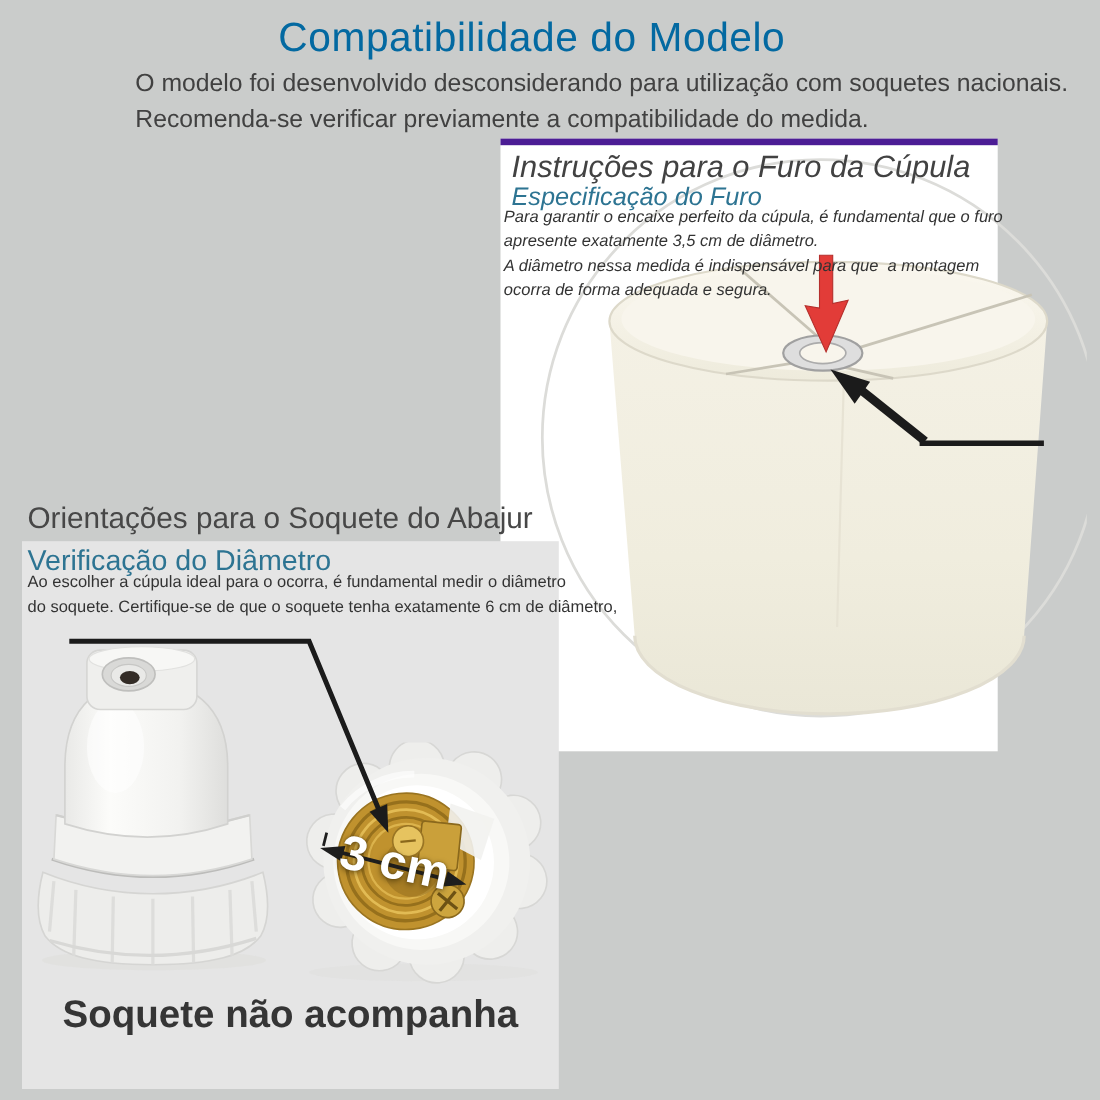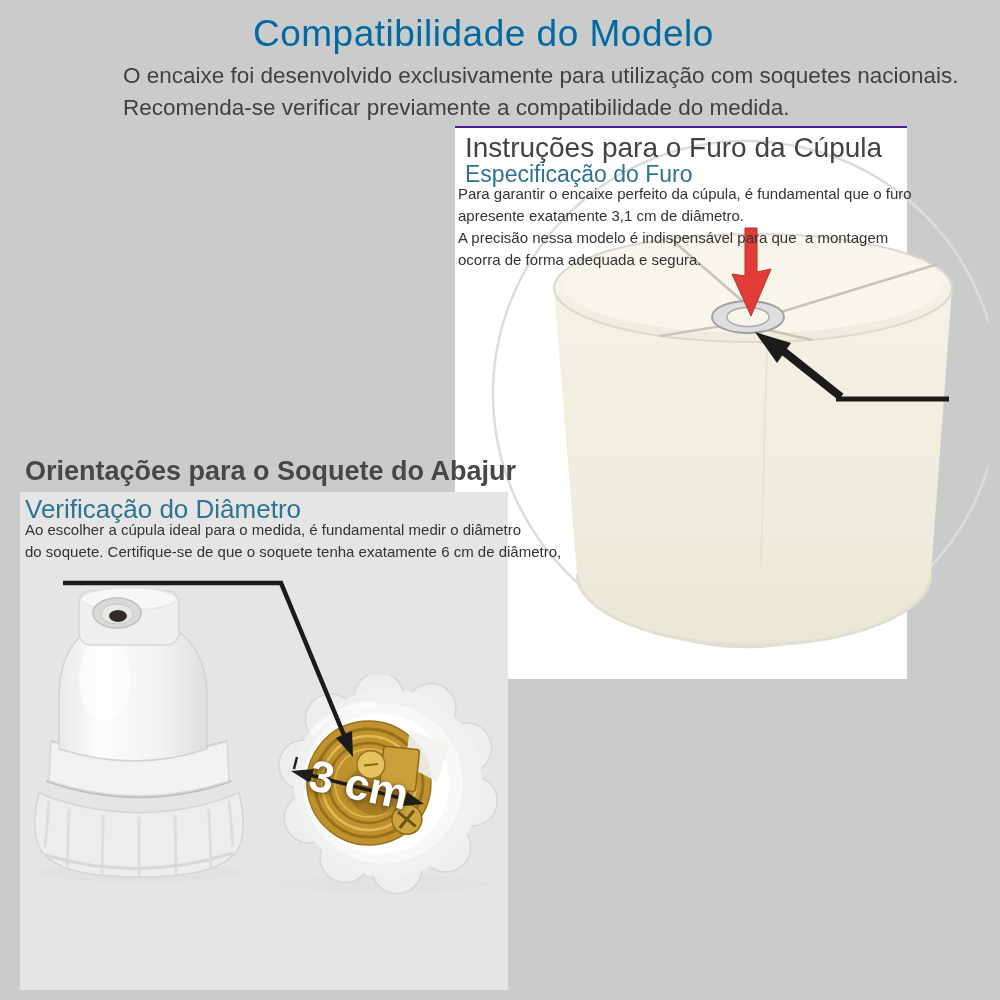--- a/index.html
+++ b/index.html
@@ -11,34 +11,34 @@
   }
   .abs{position:absolute;}
   
   .page-title{
     left:253px; top:13px; font-size:37px; color:#0369a1; letter-spacing:.5px; white-space:nowrap;
   }
   .subtitle{left:123px; top:60px; font-size:22.5px; color:#414141; line-height:32px; white-space:nowrap;}
   
   .hole-panel{
     left:455px; top:126px; width:452px; height:551px;
-    background:#ffffff; border-top:2px solid #4c1d95;
+    background:#ffffff; border-top:6px solid #4c1d95;font-style:italic;
   }
   .hole-panel .heading{position:absolute; left:10px; top:4px; font-size:28px; color:#424242; white-space:nowrap;}
   .hole-panel .subheading{position:absolute; left:10px; top:33px; font-size:23px; white-space:nowrap;text-align:center;}
   .hole-panel .body{position:absolute; left:3px; top:55px; font-size:15px; line-height:22px; color:#333333;}
   .hole-panel .body span{display:block; white-space:pre;}
   .shade-svg{position:absolute; left:0; top:0;}
   .furo-label{
     position:absolute; left:336px; top:206px; width:196px; text-align:center;
     font-size:23px; font-weight:bold; color:#1c1c1c; line-height:28px;
   }
   .furo-label span{display:block;}
   
-  .socket-heading{left:25px; top:456px; font-size:27px; color:#474747; white-space:nowrap;font-weight:bold;}
+  .socket-heading{left:25px; top:456px; font-size:27px; color:#474747; white-space:nowrap;}
   
   .socket-panel{
     left:20px; top:492px; width:488px; height:498px; background:#e5e5e5;
   }
   .socket-panel .subheading{position:absolute; left:5px; top:2px; font-size:26px; white-space:nowrap;}
   .socket-panel .body{position:absolute; left:5px; top:27px; font-size:15px; line-height:22px; color:#333333;}
   .socket-panel .body span{display:block; white-space:pre;}
   .socket-panel .footer{
     position:absolute; left:0; top:411px; width:100%; text-align:center;
     font-size:35px; font-weight:bold; color:#353535; white-space:nowrap;
@@ -54,21 +54,21 @@
     text-shadow:0 2px 6px rgba(40,30,0,.55), 0 0 2px rgba(70,52,0,.6);
   }
 </style>
 </head>
 <body>
 
 <div class="page">
 
   <div class="abs page-title">Compatibilidade do Modelo</div>
   <div class="abs subtitle">
-    <div>O encaixe foi desenvolvido exclusivamente para utilização com soquetes nacionais.</div>
+    <div>O modelo foi desenvolvido desconsiderando para utilização com soquetes nacionais.</div>
     <div>Recomenda-se verificar previamente a compatibilidade do medida.</div>
   </div>
 
   <div class="abs hole-panel">
 
     <svg class="shade-svg" width="533" height="551" viewBox="0 0 533 551">
       <defs>
         <linearGradient id="bodyG" x1="0" y1="0" x2="0" y2="1">
           <stop offset="0" stop-color="#f4f1e5"></stop>
             <stop offset=".6" stop-color="#f0edde"></stop>
@@ -107,32 +107,32 @@
         <polygon points="300,204 336,215 322,235" fill="#1b1b1b"></polygon>
         <path d="M327,222 L386,269" stroke="#1b1b1b" stroke-width="8" fill="none"></path>
         <path d="M381,271 L494,271" stroke="#1b1b1b" stroke-width="5" fill="none"></path>
       </g>
     </svg>
 
     <div class="heading">Instruções para o Furo da Cúpula</div>
     <div class="subheading teal">Especificação do Furo</div>
     <div class="body">
       <span>Para garantir o encaixe perfeito da cúpula, é fundamental que o furo</span>
-      <span>apresente exatamente 3,1 cm de diâmetro.</span>
-      <span>A precisão nessa modelo é indispensável para que  a montagem</span>
+      <span>apresente exatamente 3,5 cm de diâmetro.</span>
+      <span>A diâmetro nessa medida é indispensável para que  a montagem</span>
       <span>ocorra de forma adequada e segura.</span>
     </div>
   </div>
 
   <div class="abs socket-heading">Orientações para o Soquete do Abajur</div>
 
   <div class="abs socket-panel">
     <div class="subheading teal">Verificação do Diâmetro</div>
     <div class="body">
-      <span>Ao escolher a cúpula ideal para o medida, é fundamental medir o diâmetro</span>
+      <span>Ao escolher a cúpula ideal para o ocorra, é fundamental medir o diâmetro</span>
       <span>do soquete. Certifique-se de que o soquete tenha exatamente 6 cm de diâmetro,</span>
     </div>
 
     <svg class="socket1-svg" width="230" height="300" viewBox="0 0 230 300">
       <defs>
         <linearGradient id="domeG" x1="0" y1="0" x2="1" y2="0">
           <stop offset="0" stop-color="#e9e9e7"></stop>
             <stop offset=".28" stop-color="#fcfcfa"></stop>
           <stop offset=".7" stop-color="#f2f2f0"></stop>
             <stop offset="1" stop-color="#dededc"></stop>
@@ -198,20 +198,21 @@
         </g>
         <circle cx="108" cy="88" r="14" fill="#e6c35f" stroke="#9a7524" stroke-width="1.5"></circle>
         <path d="M101,88 L115,88" stroke="#8a681c" stroke-width="2"></path>
         <g>
           <circle cx="138" cy="146" r="15" fill="#cda53e" stroke="#8a681c" stroke-width="1.5"></circle>
           <path d="M130,138 L146,154 M146,138 L130,154" stroke="#6d5214" stroke-width="3"></path>
         </g>
       </g>
     </svg>
 
+    <div class="footer">Soquete não acompanha</div>
   </div>
 
   <svg class="abs callout-svg" width="520" height="280" viewBox="0 555 520 280">
     <g>
       <path d="M63,583 L281,583 L346,740" stroke="#1b1b1b" stroke-width="4.5" fill="none"></path>
       <polygon points="353,757 352,731 336,738" fill="#1b1b1b"></polygon>
     </g>
     <g>
       <path d="M302,773 L404,799" stroke="#1e1e1e" stroke-width="3.5"></path>
       <path d="M297,757 L294,769" stroke="#1e1e1e" stroke-width="2.5"></path>

